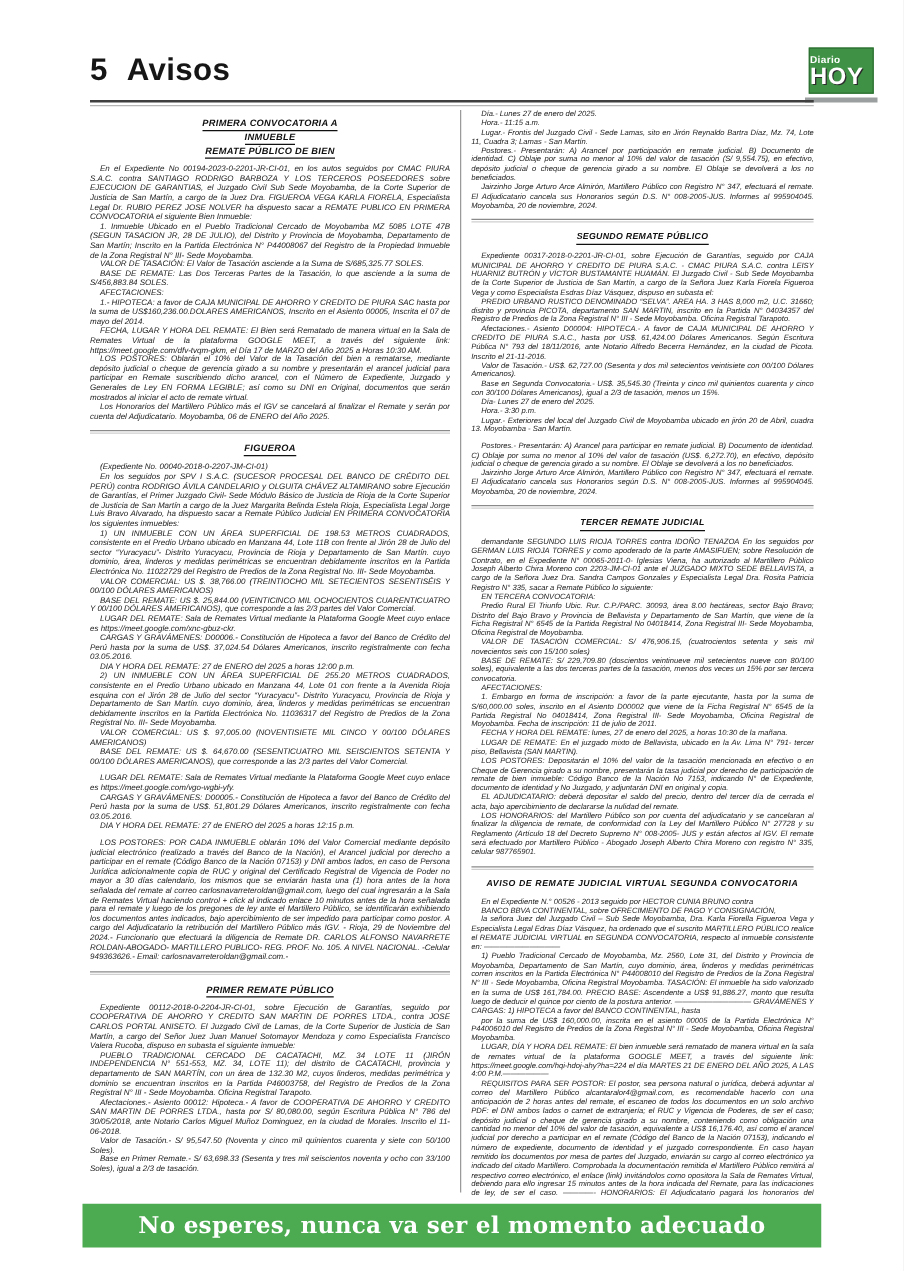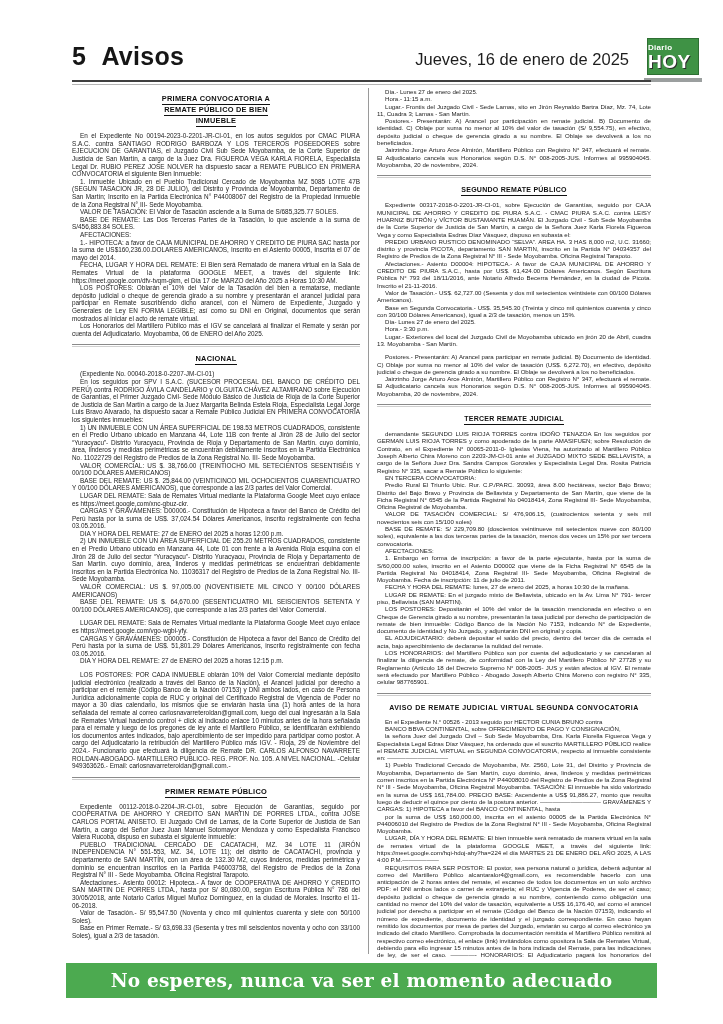--- a/index.html
+++ b/index.html
@@ -18,21 +18,21 @@
     border-top:2.5px solid #3f3f3f;border-bottom:1px solid #b5b5b5;}
   .logo{position:absolute;right:24px;top:38px;width:52px;height:37px;
     background:#3f9245;border:1px solid #2e6f33;box-sizing:border-box;
     display:flex;flex-direction:column;align-items:flex-start;justify-content:center;}
   .logo-top{color:#fff;font-size:8px;font-weight:bold;line-height:9px;letter-spacing:.3px;}
   .logo-main{color:#fff;font-size:19px;font-weight:bold;line-height:19px;letter-spacing:.5px;
     text-shadow:1px 1px 0 #2b2b2b;}
   .logo-underbar{position:absolute;right:21px;top:78px;width:58px;height:4px;background:#9b9f9f;}
   
   .content{position:absolute;left:72px;top:88px;width:579px;height:870px;
-    display:grid;grid-template-columns:288px 1px 274px;column-gap:8px;}
+    display:grid;grid-template-columns:288px 1px 274px;column-gap:8px;font-style:italic;}
   .col{overflow:hidden;height:870px;}
   .col-divider{background:#9a9a9a;width:1px;height:866px;}
   .notice{margin:0 0 6px 0;}
   .notice-sep{height:1px;border-top:1px solid #8a8a8a;border-bottom:1px solid #cfcfcf;
     margin:7px 0 7px 0;}
   .notice-heading{margin:6px 0 5px 0;text-align:center;font-weight:bold;
     font-size:7.4px;line-height:9.6px;letter-spacing:.25px;color:#101010;}
   .notice-heading .heading-line{display:inline-block;border-bottom:1px solid #101010;
     padding-bottom:.5px;}
   .notice-heading.no-underline .heading-line{border-bottom:none;letter-spacing:.45px;}
@@ -48,53 +48,52 @@
     font-size:18.5px;letter-spacing:.2px;}
 </style>
 </head>
 <body>
 
 <div class="page">
 
   <div class="masthead">
     <span class="page-num">5</span>
     <span class="section-title">Avisos</span>
-    <span class="issue-date">Jueves, 16 de enero de 2025</span>
   </div>
 
   <div class="logo" style="background: rgb(63, 146, 69);">
     <span class="logo-top">Diario</span>
     <span class="logo-main">HOY</span>
   </div>
   <div class="logo-underbar"></div>
 
   <div class="header-rule"></div>
 
   <div class="content">
     <div class="col col-left">
         <section class="notice">
           <h2 class="notice-heading">
             <div><span class="heading-line">PRIMERA CONVOCATORIA A</span></div>
+            <div><span class="heading-line">INMUEBLE</span></div>
             <div><span class="heading-line">REMATE PÚBLICO DE BIEN</span></div>
-            <div><span class="heading-line">INMUEBLE</span></div>
           </h2>
           <p class="body-para">En el Expediente No 00194-2023-0-2201-JR-CI-01, en los autos seguidos por CMAC PIURA S.A.C. contra SANTIAGO RODRIGO BARBOZA Y LOS TERCEROS POSEEDORES sobre EJECUCION DE GARANTIAS, el Juzgado Civil Sub Sede Moyobamba, de la Corte Superior de Justicia de San Martín, a cargo de la Juez Dra. FIGUEROA VEGA KARLA FIORELA, Especialista Legal Dr. RUBIO PEREZ JOSE NOLVER ha dispuesto sacar a REMATE PUBLICO EN PRIMERA CONVOCATORIA el siguiente Bien Inmueble:</p>
           <p class="body-para">1. Inmueble Ubicado en el Pueblo Tradicional Cercado de Moyobamba MZ 5085 LOTE 47B (SEGUN TASACION JR, 28 DE JULIO), del Distrito y Provincia de Moyobamba, Departamento de San Martín; Inscrito en la Partida Electrónica N° P44008067 del Registro de la Propiedad Inmueble de la Zona Registral N° III- Sede Moyobamba.</p>
           <p class="body-para">VALOR DE TASACIÓN: El Valor de Tasación asciende a la Suma de S/685,325.77 SOLES.</p>
           <p class="body-para">BASE DE REMATE: Las Dos Terceras Partes de la Tasación, lo que asciende a la suma de S/456,883.84 SOLES.</p>
           <p class="body-para">AFECTACIONES:</p>
           <p class="body-para">1.- HIPOTECA: a favor de CAJA MUNICIPAL DE AHORRO Y CREDITO DE PIURA SAC hasta por la suma de US$160,236.00.DOLARES AMERICANOS, Inscrito en el Asiento 00005, Inscrita el 07 de mayo del 2014.</p>
           <p class="body-para">FECHA, LUGAR Y HORA DEL REMATE: El Bien será Rematado de manera virtual en la Sala de Remates Virtual de la plataforma GOOGLE MEET, a través del siguiente link: https://meet.google.com/dfv-tvqm-gkm, el Día 17 de MARZO del Año 2025 a Horas 10:30 AM.</p>
           <p class="body-para">LOS POSTORES: Oblarán el 10% del Valor de la Tasación del bien a rematarse, mediante depósito judicial o cheque de gerencia girado a su nombre y presentarán el arancel judicial para participar en Remate suscribiendo dicho arancel, con el Número de Expediente, Juzgado y Generales de Ley EN FORMA LEGIBLE; así como su DNI en Original, documentos que serán mostrados al iniciar el acto de remate virtual.</p>
           <p class="body-para">Los Honorarios del Martillero Público más el IGV se cancelará al finalizar el Remate y serán por cuenta del Adjudicatario. Moyobamba, 06 de ENERO del Año 2025.</p>
         </section>
         <div class="notice-sep"></div>
         <section class="notice">
           <h2 class="notice-heading">
-            <div><span class="heading-line">NACIONAL</span></div>
+            <div><span class="heading-line">FIGUEROA</span></div>
           </h2>
           <p class="body-para">(Expediente No. 00040-2018-0-2207-JM-CI-01)</p>
           <p class="body-para">En los seguidos por SPV I S.A.C. (SUCESOR PROCESAL DEL BANCO DE CRÉDITO DEL PERÚ) contra RODRIGO ÁVILA CANDELARIO y OLGUITA CHÁVEZ ALTAMIRANO sobre Ejecución de Garantías, el Primer Juzgado Civil- Sede Módulo Básico de Justicia de Rioja de la Corte Superior de Justicia de San Martín a cargo de la Juez Margarita Belinda Estela Rioja, Especialista Legal Jorge Luis Bravo Alvarado, ha dispuesto sacar a Remate Público Judicial EN PRIMERA CONVOCATORIA los siguientes inmuebles:</p>
           <p class="body-para">1) UN INMUEBLE CON UN ÁREA SUPERFICIAL DE 198.53 METROS CUADRADOS, consistente en el Predio Urbano ubicado en Manzana 44, Lote 11B con frente al Jirón 28 de Julio del sector “Yuracyacu”- Distrito Yuracyacu, Provincia de Rioja y Departamento de San Martín. cuyo dominio, área, linderos y medidas perimétricas se encuentran debidamente inscritos en la Partida Electrónica No. 11022729 del Registro de Predios de la Zona Registral No. III- Sede Moyobamba.</p>
           <p class="body-para">VALOR COMERCIAL: US $. 38,766.00 (TREINTIOCHO MIL SETECIENTOS SESENTISÉIS Y 00/100 DÓLARES AMERICANOS)</p>
           <p class="body-para">BASE DEL REMATE: US $. 25,844.00 (VEINTICINCO MIL OCHOCIENTOS CUARENTICUATRO Y 00/100 DÓLARES AMERICANOS), que corresponde a las 2/3 partes del Valor Comercial.</p>
           <p class="body-para">LUGAR DEL REMATE: Sala de Remates Virtual mediante la Plataforma Google Meet cuyo enlace es https://meet.google.com/xnc-gbuz-ckr.</p>
           <p class="body-para">CARGAS Y GRAVÁMENES: D00006.- Constitución de Hipoteca a favor del Banco de Crédito del Perú hasta por la suma de US$. 37,024.54 Dólares Americanos, inscrito registralmente con fecha 03.05.2016.</p>
           <p class="body-para">DIA Y HORA DEL REMATE: 27 de ENERO del 2025 a horas 12:00 p.m.</p>
           <p class="body-para">2) UN INMUEBLE CON UN ÁREA SUPERFICIAL DE 255.20 METROS CUADRADOS, consistente en el Predio Urbano ubicado en Manzana 44, Lote 01 con frente a la Avenida Rioja esquina con el Jirón 28 de Julio del sector “Yuracyacu”- Distrito Yuracyacu, Provincia de Rioja y Departamento de San Martín. cuyo dominio, área, linderos y medidas perimétricas se encuentran debidamente inscritos en la Partida Electrónica No. 11036317 del Registro de Predios de la Zona Registral No. III- Sede Moyobamba.</p>

